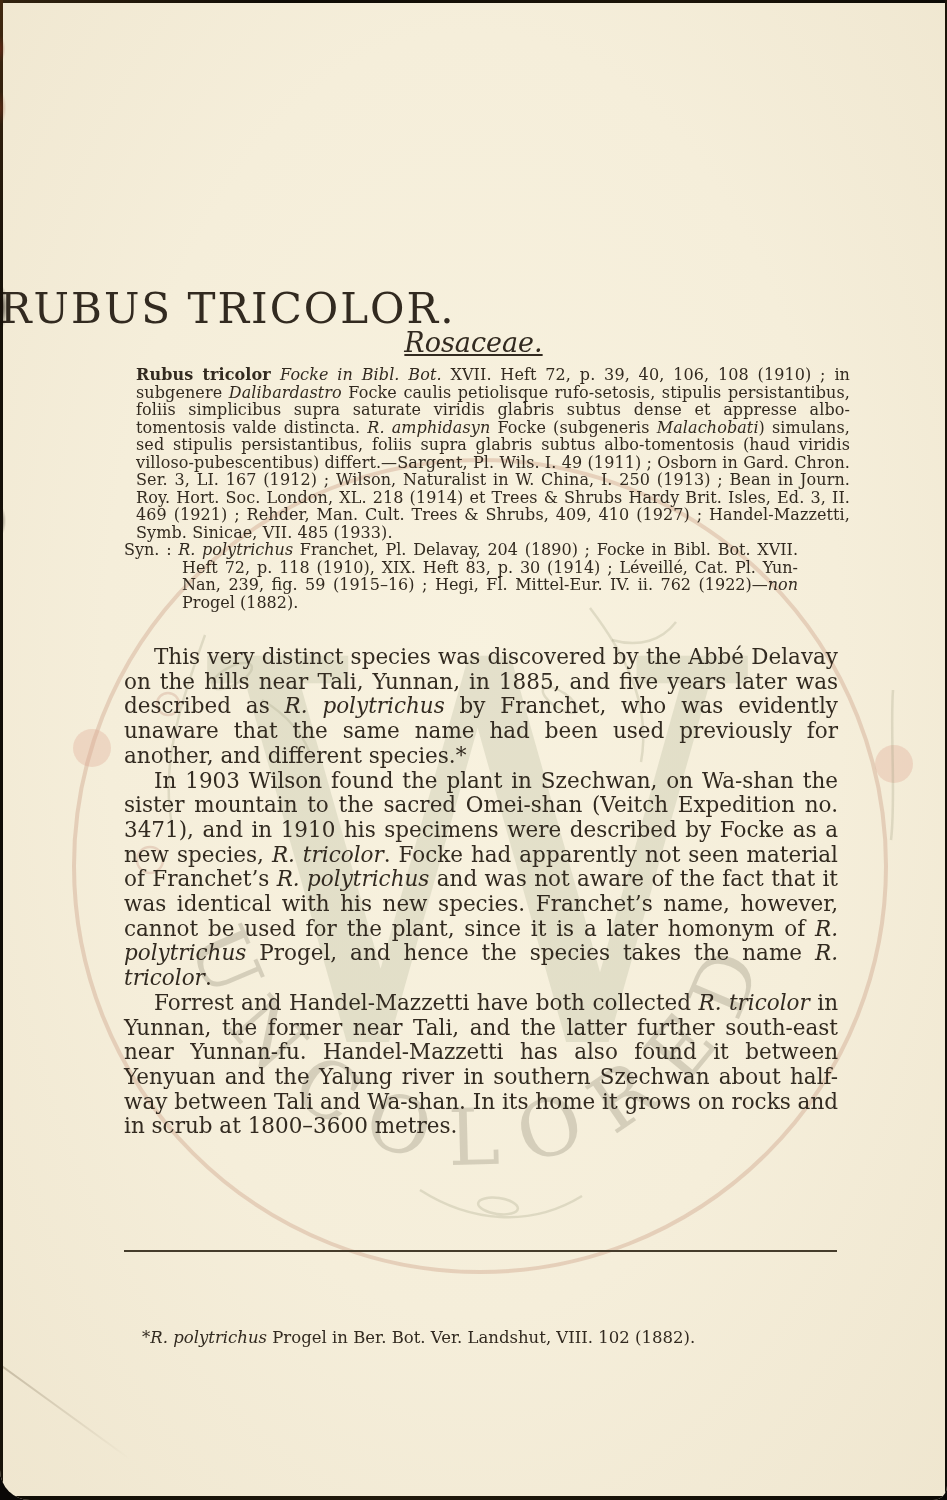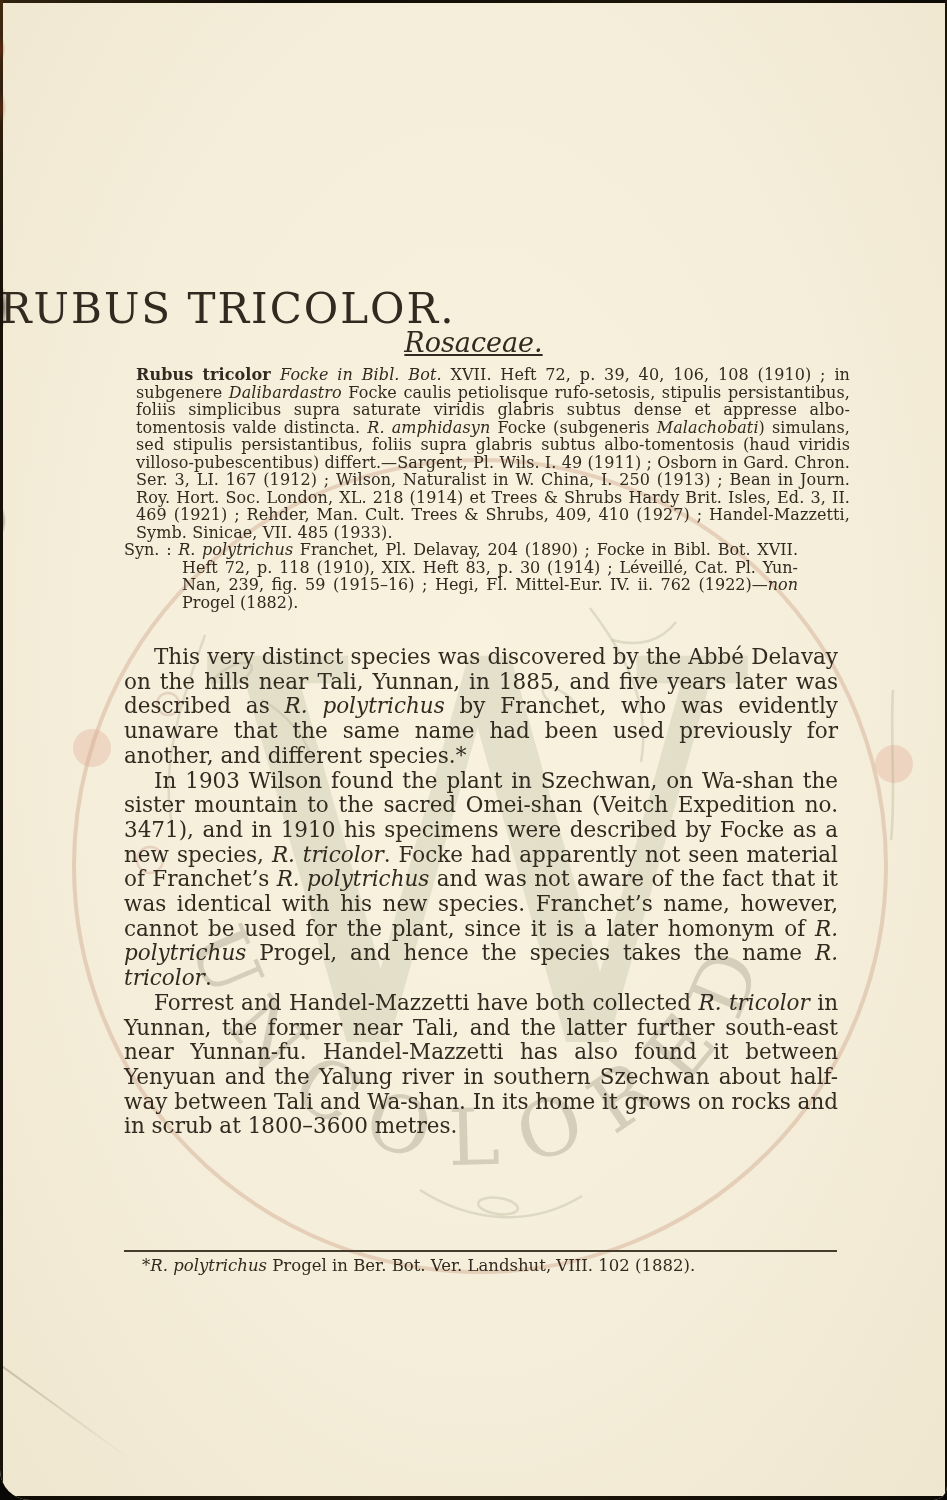--- a/index.html
+++ b/index.html
@@ -31,21 +31,21 @@
   .head-family{position:absolute;top:327px;left:0;width:100%;text-align:center;
             font-size:27px;font-style:italic;text-decoration:underline;}
   .cite{position:absolute;top:366px;left:136px;width:714px;font-size:16px;line-height:17.5px;
         text-align:justify;letter-spacing:.1px;}
   .syn{position:absolute;top:541px;left:124px;width:674px;font-size:16px;line-height:17.5px;
        text-align:justify;padding-left:58px;text-indent:-58px;box-sizing:border-box;}
   .bodytext{position:absolute;top:629px;left:124px;width:714px;font-size:21.5px;line-height:24.7px;
        text-align:justify;margin-top:16px;}
   .bodytext p{margin:0;text-indent:30px;}
   .footrule{position:absolute;top:1250px;left:124px;width:713px;height:2px;background:#453c2b;}
-  .footnote1{position:absolute;top:1256px;left:142px;width:700px;font-size:16.5px;}
+  .footnote1{position:absolute;top:1328px;left:142px;width:700px;font-size:16.5px;}
   .footnote2{position:absolute;top:1286px;left:140px;width:700px;font-size:16.5px;letter-spacing:.3px;}
   .seg-i{font-style:italic;}
   .seg-b{font-weight:bold;}
 </style>
 </head>
 <body>
 
 <div class="stage">
   <div class="page">
 

